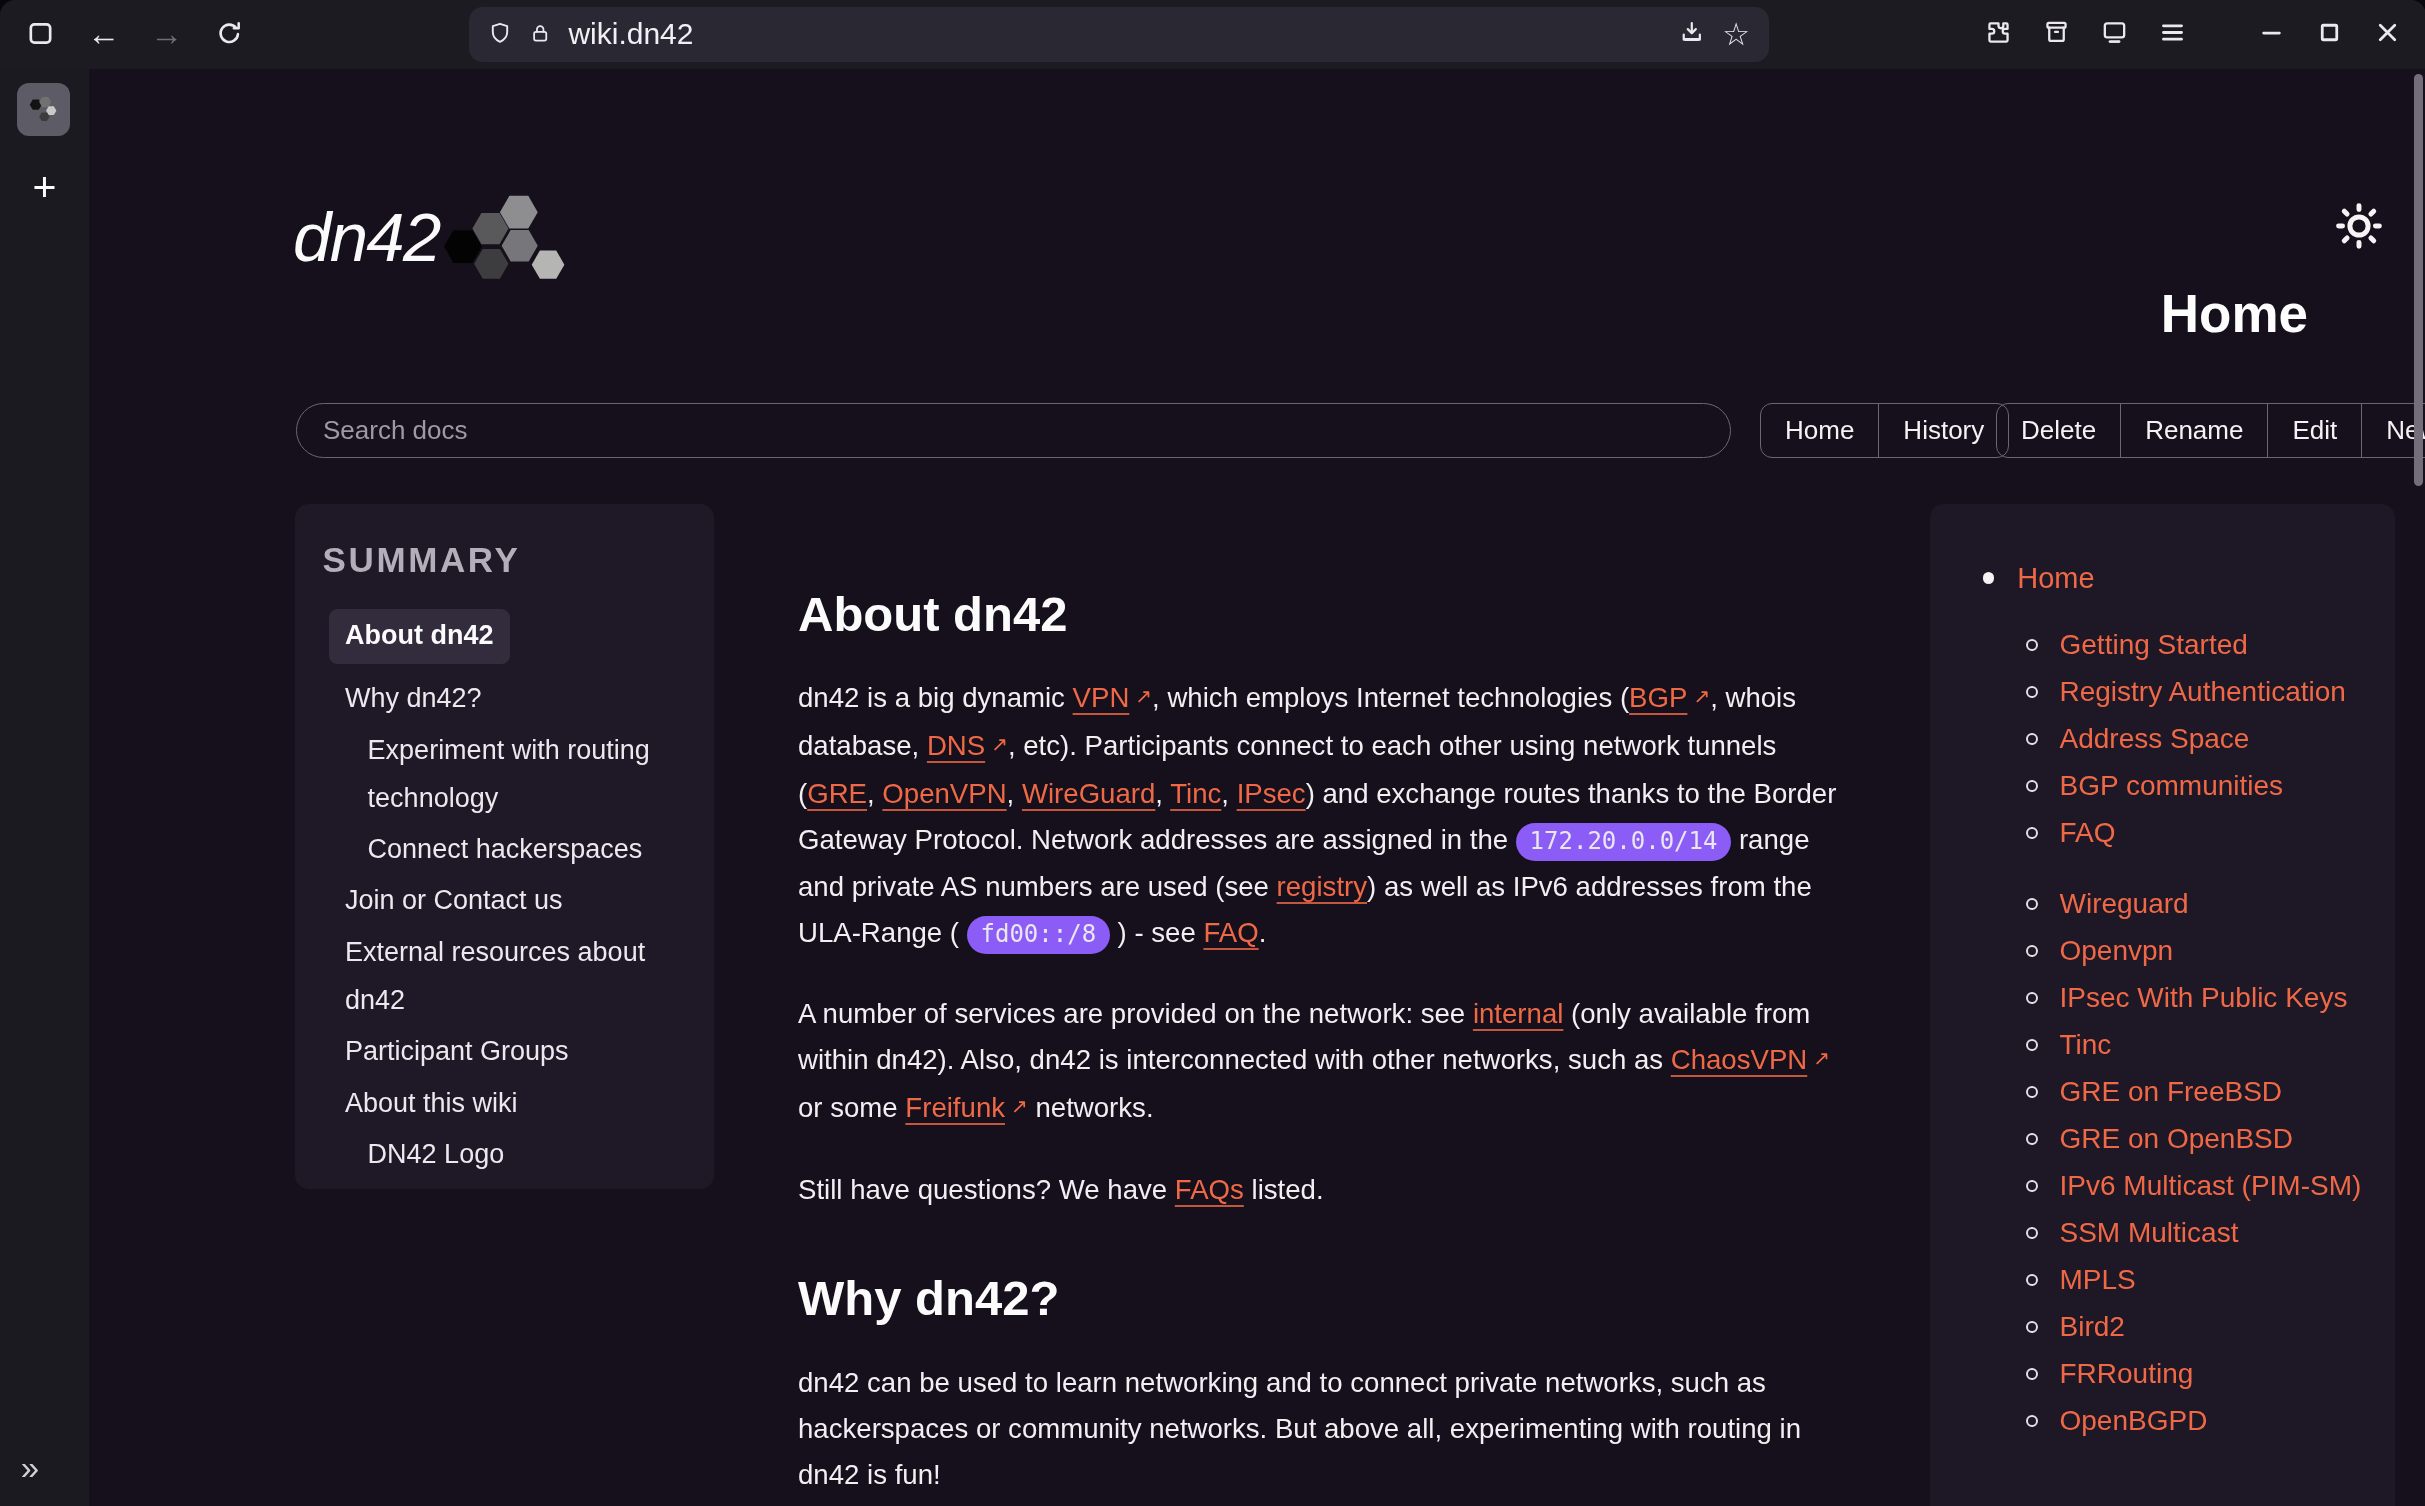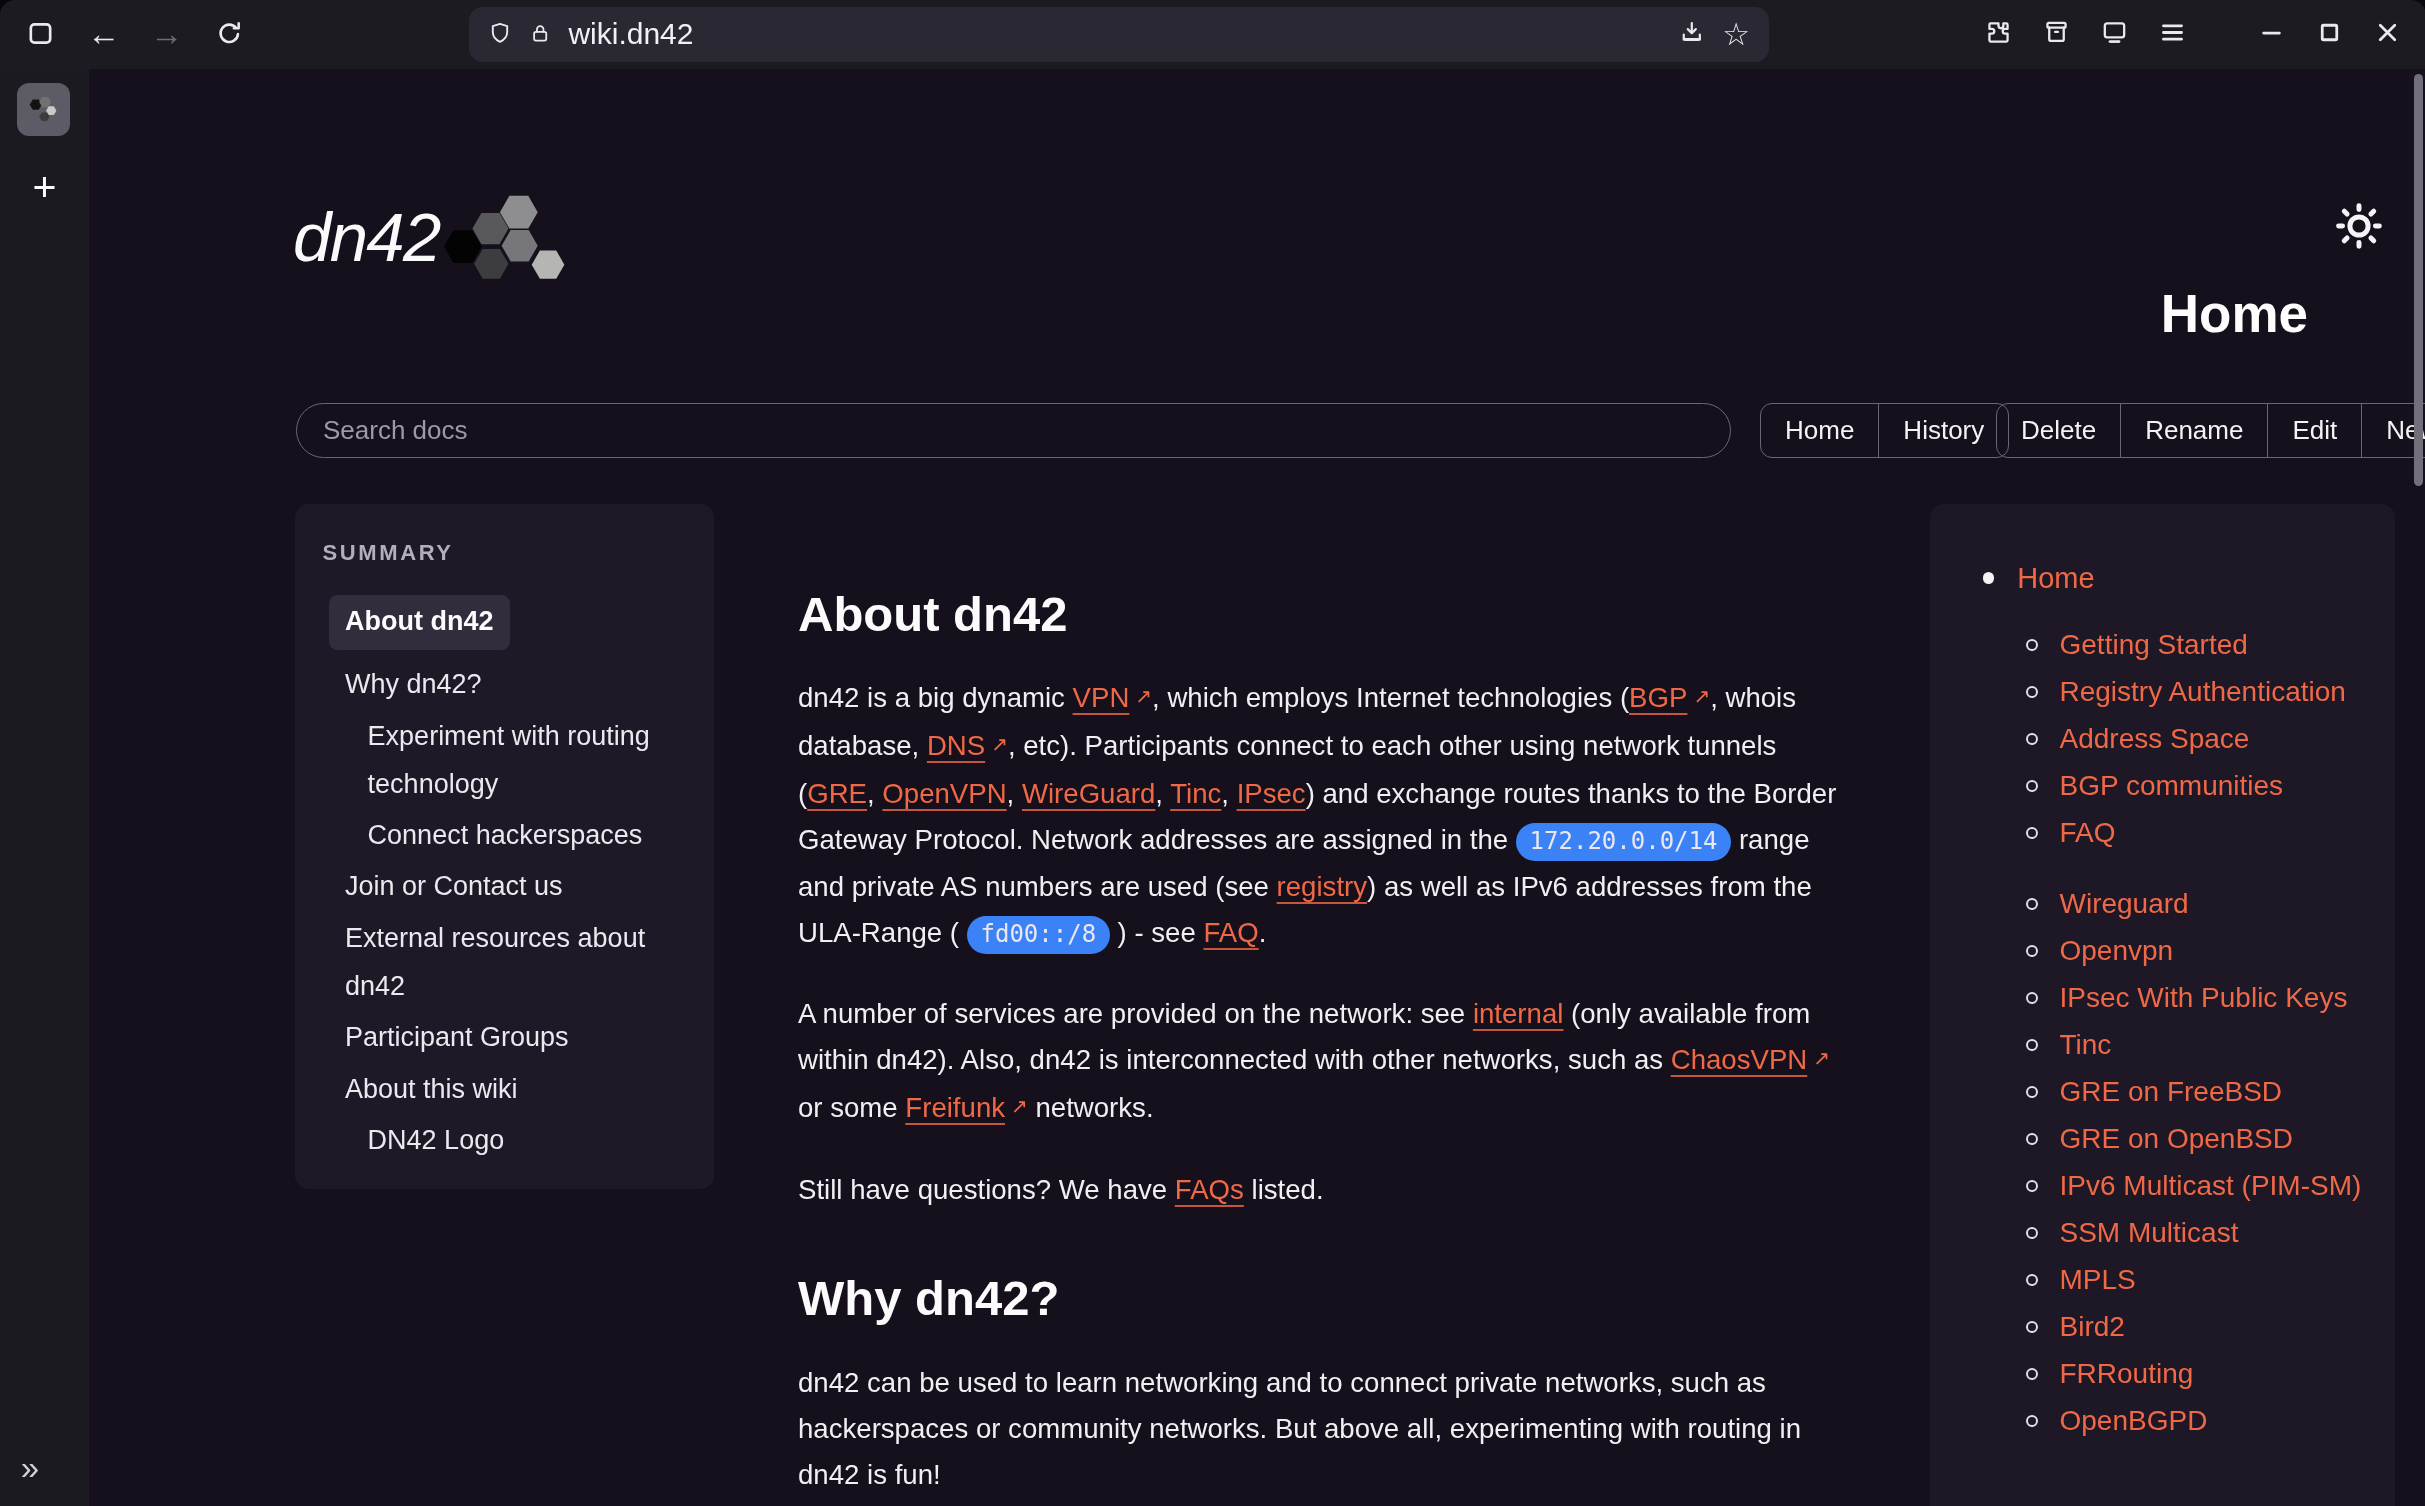--- a/index.html
+++ b/index.html
@@ -44,39 +44,39 @@
              overflow:hidden;box-sizing:border-box;}
   .btn-group .tb{background:transparent;border:none;border-right:1.7px solid #6b6671;color:#f4f2f5;font-size:26px;
                  padding:0 24px;cursor:pointer;font-family:inherit;}
   .btn-group .tb:last-child{border-right:none;}
   #group-nav{left:1671px;}
   #group-actions{left:1907px;}
 
   
   .summary-panel{position:absolute;left:206px;top:435px;width:419px;height:685px;background:#1f1927;border-radius:13.8px;
                  box-sizing:border-box;padding:36px 24px 0 27.6px;}
-  .sum-title{font-size:22px;font-weight:700;letter-spacing:2.6px;color:#b3aeb9;margin-bottom:29px;}
+  .sum-title{font-size:35px;font-weight:700;letter-spacing:2.6px;color:#b3aeb9;margin-bottom:29px;}
   .s-item{font-size:27px;line-height:48px;color:#ece9ee;padding-left:22.4px;margin-bottom:3.4px;cursor:pointer;}
   .s-item.ind{padding-left:45px;}
   .s-item.active{padding-left:0;margin-bottom:10.3px;}
   .chip{display:inline-block;background:#322c3c;border-radius:8.6px;padding:1.7px 17px 5.2px 15.5px;font-weight:700;color:#fcfbfd;margin-left:6.9px;}
 
   
   .main{position:absolute;left:709px;top:472px;width:1057px;color:#f2eff3;}
   .breadcrumb{font-size:27.6px;color:#cdc9d1;}
   .breadcrumb .bc-link{color:#f06946;text-decoration:none;cursor:pointer;}
   .breadcrumb .bc-sep{margin:0 10.3px;color:#a9a5ad;}
   .article-h1{margin:45px 0 0;font-size:49px;font-weight:700;color:#fcfbfc;}
   .article-h2{margin:57px 0 0;font-size:49px;font-weight:700;color:#fcfbfc;}
   p.body{margin:34px 0 0;font-size:27.6px;line-height:46px;}
   p.body.first{margin-top:33px;}
   a.link{color:#f06946;text-decoration:underline;text-decoration-thickness:1.7px;text-underline-offset:6px;
          text-decoration-color:rgba(240,105,70,.8);cursor:pointer;}
   .arrow{color:#f06946;font-size:20px;margin-left:6px;display:inline-block;position:relative;top:-4.3px;}
-  .code{font-family:"DejaVu Sans Mono","Liberation Mono",monospace;font-size:24px;background:#3b82f6;
+  .code{font-family:"DejaVu Sans Mono","Liberation Mono",monospace;font-size:24px;background:#8b5cf6;
         padding:4.3px 13.8px 6px;border-radius:19px;color:#eae7ee;}
 
   
   .right-panel{position:absolute;left:1841px;top:435px;width:465px;height:1085px;background:#1d1726;border-radius:13.8px;
                box-sizing:border-box;padding:50px 15.5px 0 53px;}
   .rn-sec{margin-top:0;}
   .rn-sec + .rn-sec{margin-top:24px;}
   .rn-l1-row{display:flex;align-items:center;height:48px;}
   .dot{width:11.2px;height:11.2px;border-radius:50%;background:#f5f3f6;margin-right:23px;flex:none;}
   a.rn-l1{color:#f06946;font-size:29px;text-decoration:none;cursor:pointer;}

